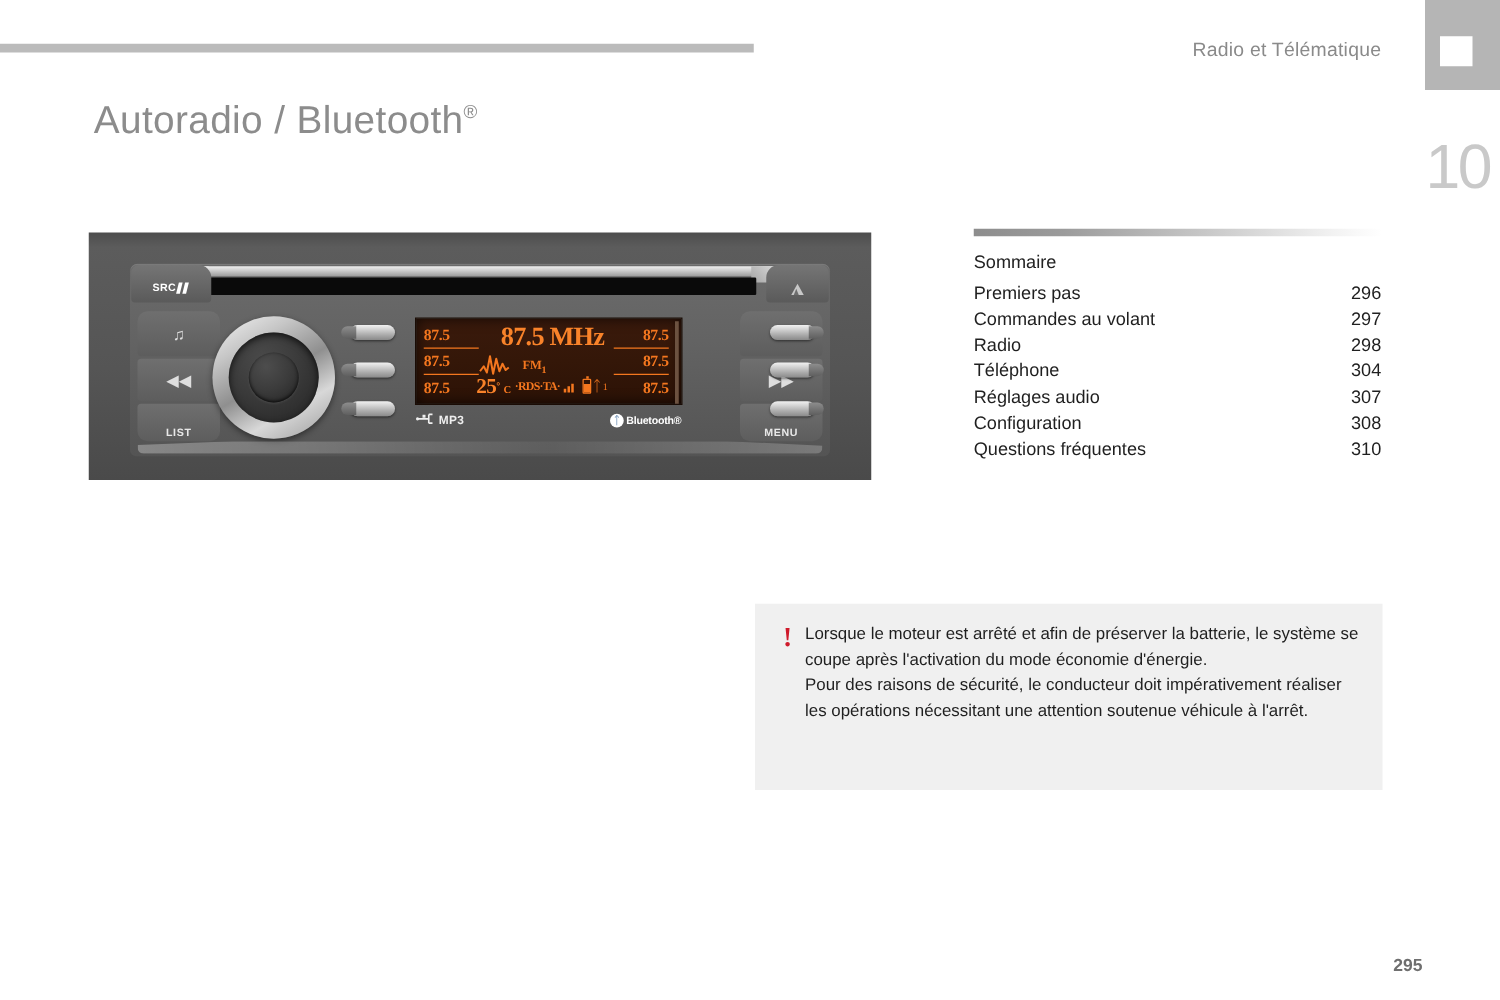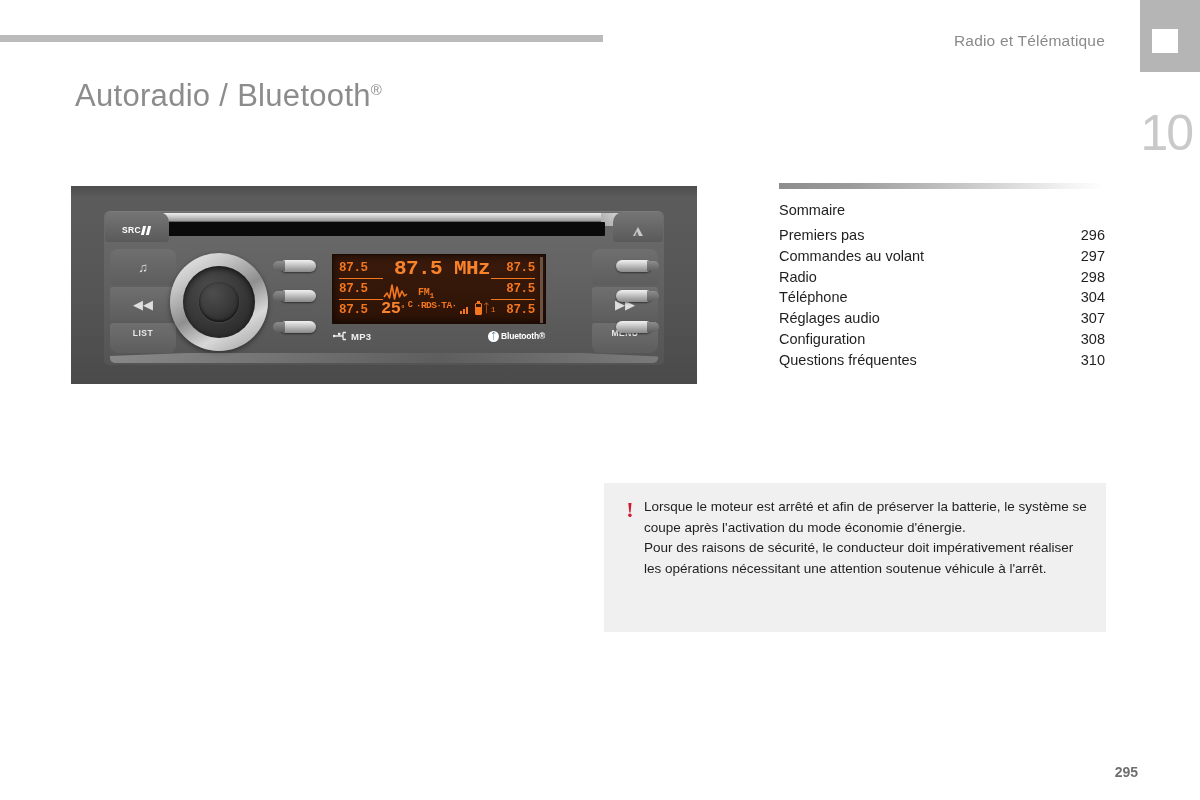--- a/index.html
+++ b/index.html
@@ -306,21 +306,21 @@
     color: #e4e4e4;
     display: flex;
     align-items: center;
     justify-content: center;
     font-size: 11px;
   }
   .key-top { top: 0; height: 36px; border-radius: 8px 8px 3px 3px; }
   .key-mid { top: 38px; height: 34px; border-radius: 3px; }
   .key-bot {
     top: 74px; height: 30px; border-radius: 3px 3px 8px 8px;
-    align-items: flex-start; padding-top: 5px;
+    align-items: flex-start; padding-top: 18px;
     font-size: 8.5px; font-weight: bold; letter-spacing: 0.5px;
     color: #e8e8e8;
   }
   #key-block-left .key { left: 0; }
   #key-block-left .key-top { border-radius: 8px 8px 3px 3px; }
 
   .key-glyph { font-size: 13px; line-height: 1; color: #dedede; }
 
   
   .soft-key {
@@ -352,21 +352,21 @@
 
   
   #lcd {
     position: absolute;
     left: 228px; top: 43px;
     width: 214px; height: 70px;
     background: linear-gradient(to bottom, #3a1a0c 0%, #341708 50%, #2c1206 100%);
     border: 1px solid #1a0c05;
     box-shadow: inset 0 0 10px rgba(0,0,0,0.7);
     color: #f4771f;
-    font-family: Liberation Mono, monospace;
+    font-family: Liberation Serif, serif;
   }
   #lcd-scrollbar {
     position: absolute;
     right: 2px; top: 2px;
     width: 3px; height: 66px;
     background: #6c5240;
   }
 
   .preset-col {
     position: absolute;
@@ -411,20 +411,21 @@
     color: #f4771f;
     padding-bottom: 1px;
   }
   #lcd-band sub { font-size: 8px; }
 
   #lcd-bottom-row {
     position: absolute;
     left: 48px; top: 45px;
     width: 122px;
     display: flex;
+    align-items: flex-end;
     gap: 3px;
   }
   #lcd-temp {
     font-size: 17px;
     font-weight: bold;
     letter-spacing: -0.5px;
     color: #f9832a;
     line-height: 17px;
   }
   #lcd-temp sup { font-size: 8px; vertical-align: top; }

